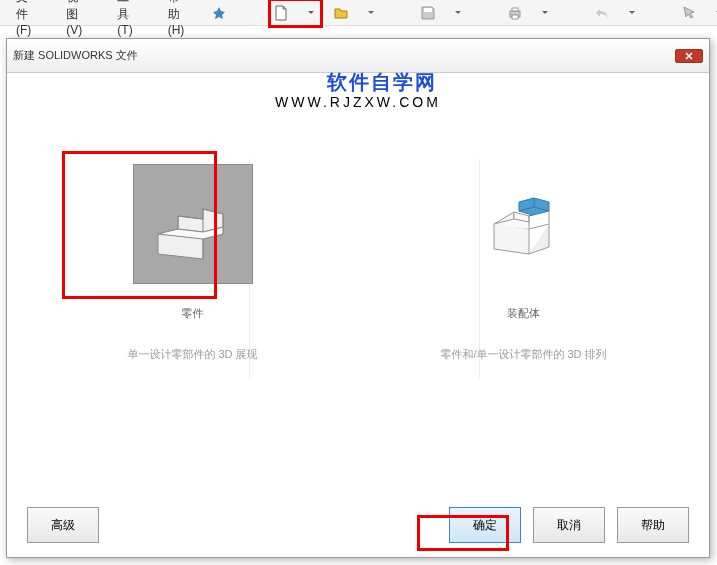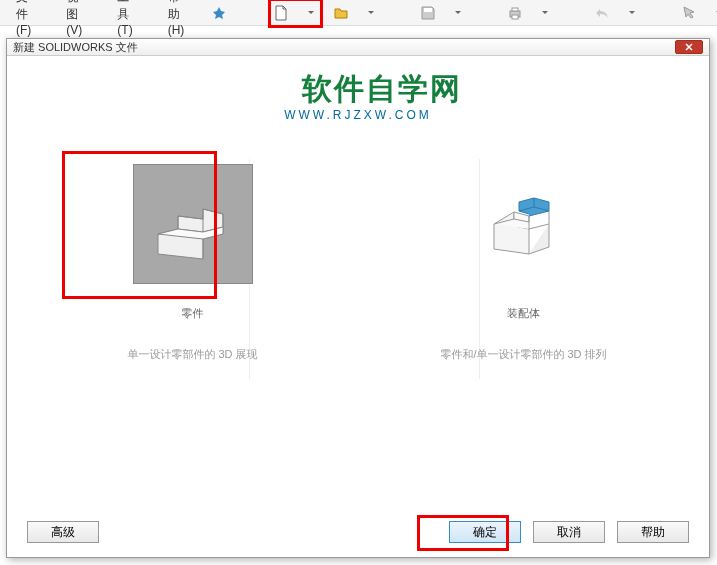--- a/index.html
+++ b/index.html
@@ -9,42 +9,42 @@
 .menu-item { font-size: 12px; color: #333; padding: 2px 8px; cursor: default; }
 .menu-sep { width: 1px; height: 18px; background: #ccc; margin: 0 4px; }
 .tb-icon { width: 20px; height: 20px; display: flex; align-items: center; justify-content: center; cursor: default; }
 .tb-icon svg { width: 16px; height: 16px; }
 .tb-dropdown { width: 8px; height: 20px; display: flex; align-items: center; justify-content: center; }
 .tb-dropdown::after { content: ''; border: 3px solid transparent; border-top-color: #666; margin-top: 3px; }
 
 .highlight-new { position: absolute; top: -2px; left: 268px; width: 55px; height: 30px; border: 3px solid #e00; z-index: 10; pointer-events: none; }
 
 .dialog { position: absolute; top: 38px; left: 6px; width: 704px; height: 520px; background: #fff; border: 1px solid #999; box-shadow: 2px 2px 8px rgba(0,0,0,0.3); }
-.titlebar { height: 17px; background: linear-gradient(#fff, #eee); display: flex; align-items: center; justify-content: space-between; padding: 0 6px; border-bottom: 1px solid #ccc; }
+.titlebar { height: 34px; background: linear-gradient(#fff, #eee); display: flex; align-items: center; justify-content: space-between; padding: 0 6px; border-bottom: 1px solid #ccc; }
 .title-text { font-size: 11px; color: #333; }
 .close-btn { width: 28px; height: 14px; background: #c0392b; border: 1px solid #a03020; border-radius: 2px; display: flex; align-items: center; justify-content: center; cursor: pointer; }
 .close-btn svg { width: 8px; height: 8px; }
 
 .logo-area { position: absolute; top: 30px; left: 0; right: 0; text-align: center; }
-.logo-main { font-size: 30px; font-weight: bold; color: #15803d; letter-spacing: 2px; margin-left: 48px; }
-.logo-sub { font-size: 12px; color: #0369a1; letter-spacing: 3px; margin-top: -2px; }
+.logo-main { font-size: 20px; font-weight: bold; color: #1d4ed8; letter-spacing: 2px; margin-left: 48px; }
+.logo-sub { font-size: 14px; color: #000000; letter-spacing: 3px; margin-top: -2px; }
 
 .options { position: absolute; top: 115px; left: 20px; right: 20px; display: flex; justify-content: space-around; }
 .option { width: 200px; display: flex; flex-direction: column; align-items: center; cursor: pointer; }
 .option-icon-wrap { width: 140px; height: 140px; display: flex; align-items: center; justify-content: center; }
 .option-icon { width: 120px; height: 120px; display: flex; align-items: center; justify-content: center; }
 .option.selected .option-icon { background: #a8a8a8; border: 1px solid #888; }
 .option-label { font-size: 11px; color: #666; margin-top: 12px; }
 .option-desc { font-size: 11px; color: #999; margin-top: 26px; text-align: center; }
 
 .highlight-part { position: absolute; top: 112px; left: 55px; width: 155px; height: 148px; border: 3px solid #e00; pointer-events: none; }
 .highlight-ok { position: absolute; bottom: 6px; left: 410px; width: 92px; height: 36px; border: 3px solid #e00; pointer-events: none; }
 
 .buttons { position: absolute; bottom: 14px; left: 20px; right: 20px; display: flex; align-items: center; }
-.btn { height: 22px; padding: 0 18px; font-size: 12px; border: 1px solid #999; background: linear-gradient(#fafafa, #e8e8e8); cursor: pointer; display: flex; align-items: center; justify-content: center; min-width: 72px; }
+.btn { height: 36px; padding: 0 18px; font-size: 12px; border: 1px solid #999; background: linear-gradient(#fafafa, #e8e8e8); cursor: pointer; display: flex; align-items: center; justify-content: center; min-width: 72px; }
 .btn.primary { border: 1px solid #3a8ac8; background: linear-gradient(#eaf4fc, #d0e6f6); }
 .btn-spacer { flex: 1; }
 
 .vsep { position: absolute; top: 120px; width: 1px; height: 220px; background: #eee; }
 .vsep1 { left: 242px; }
 .vsep2 { left: 472px; }
 </style>
 </head>
 <body>
 

